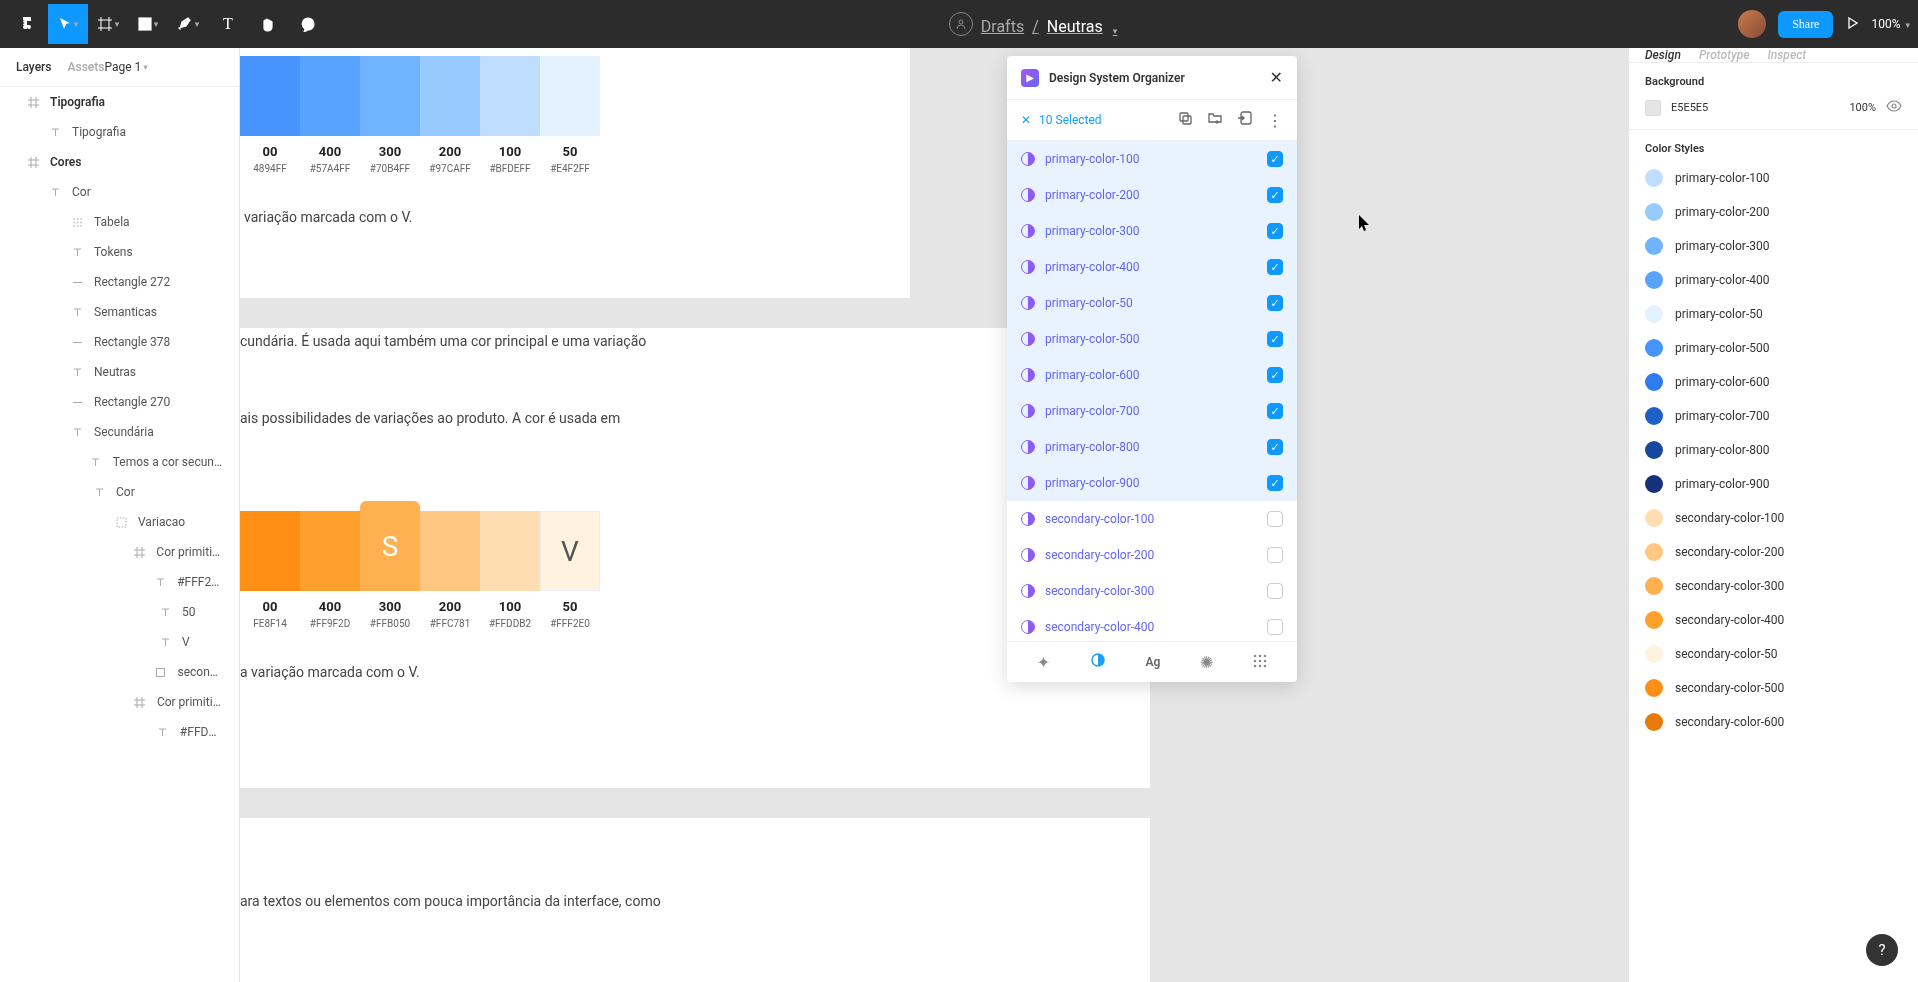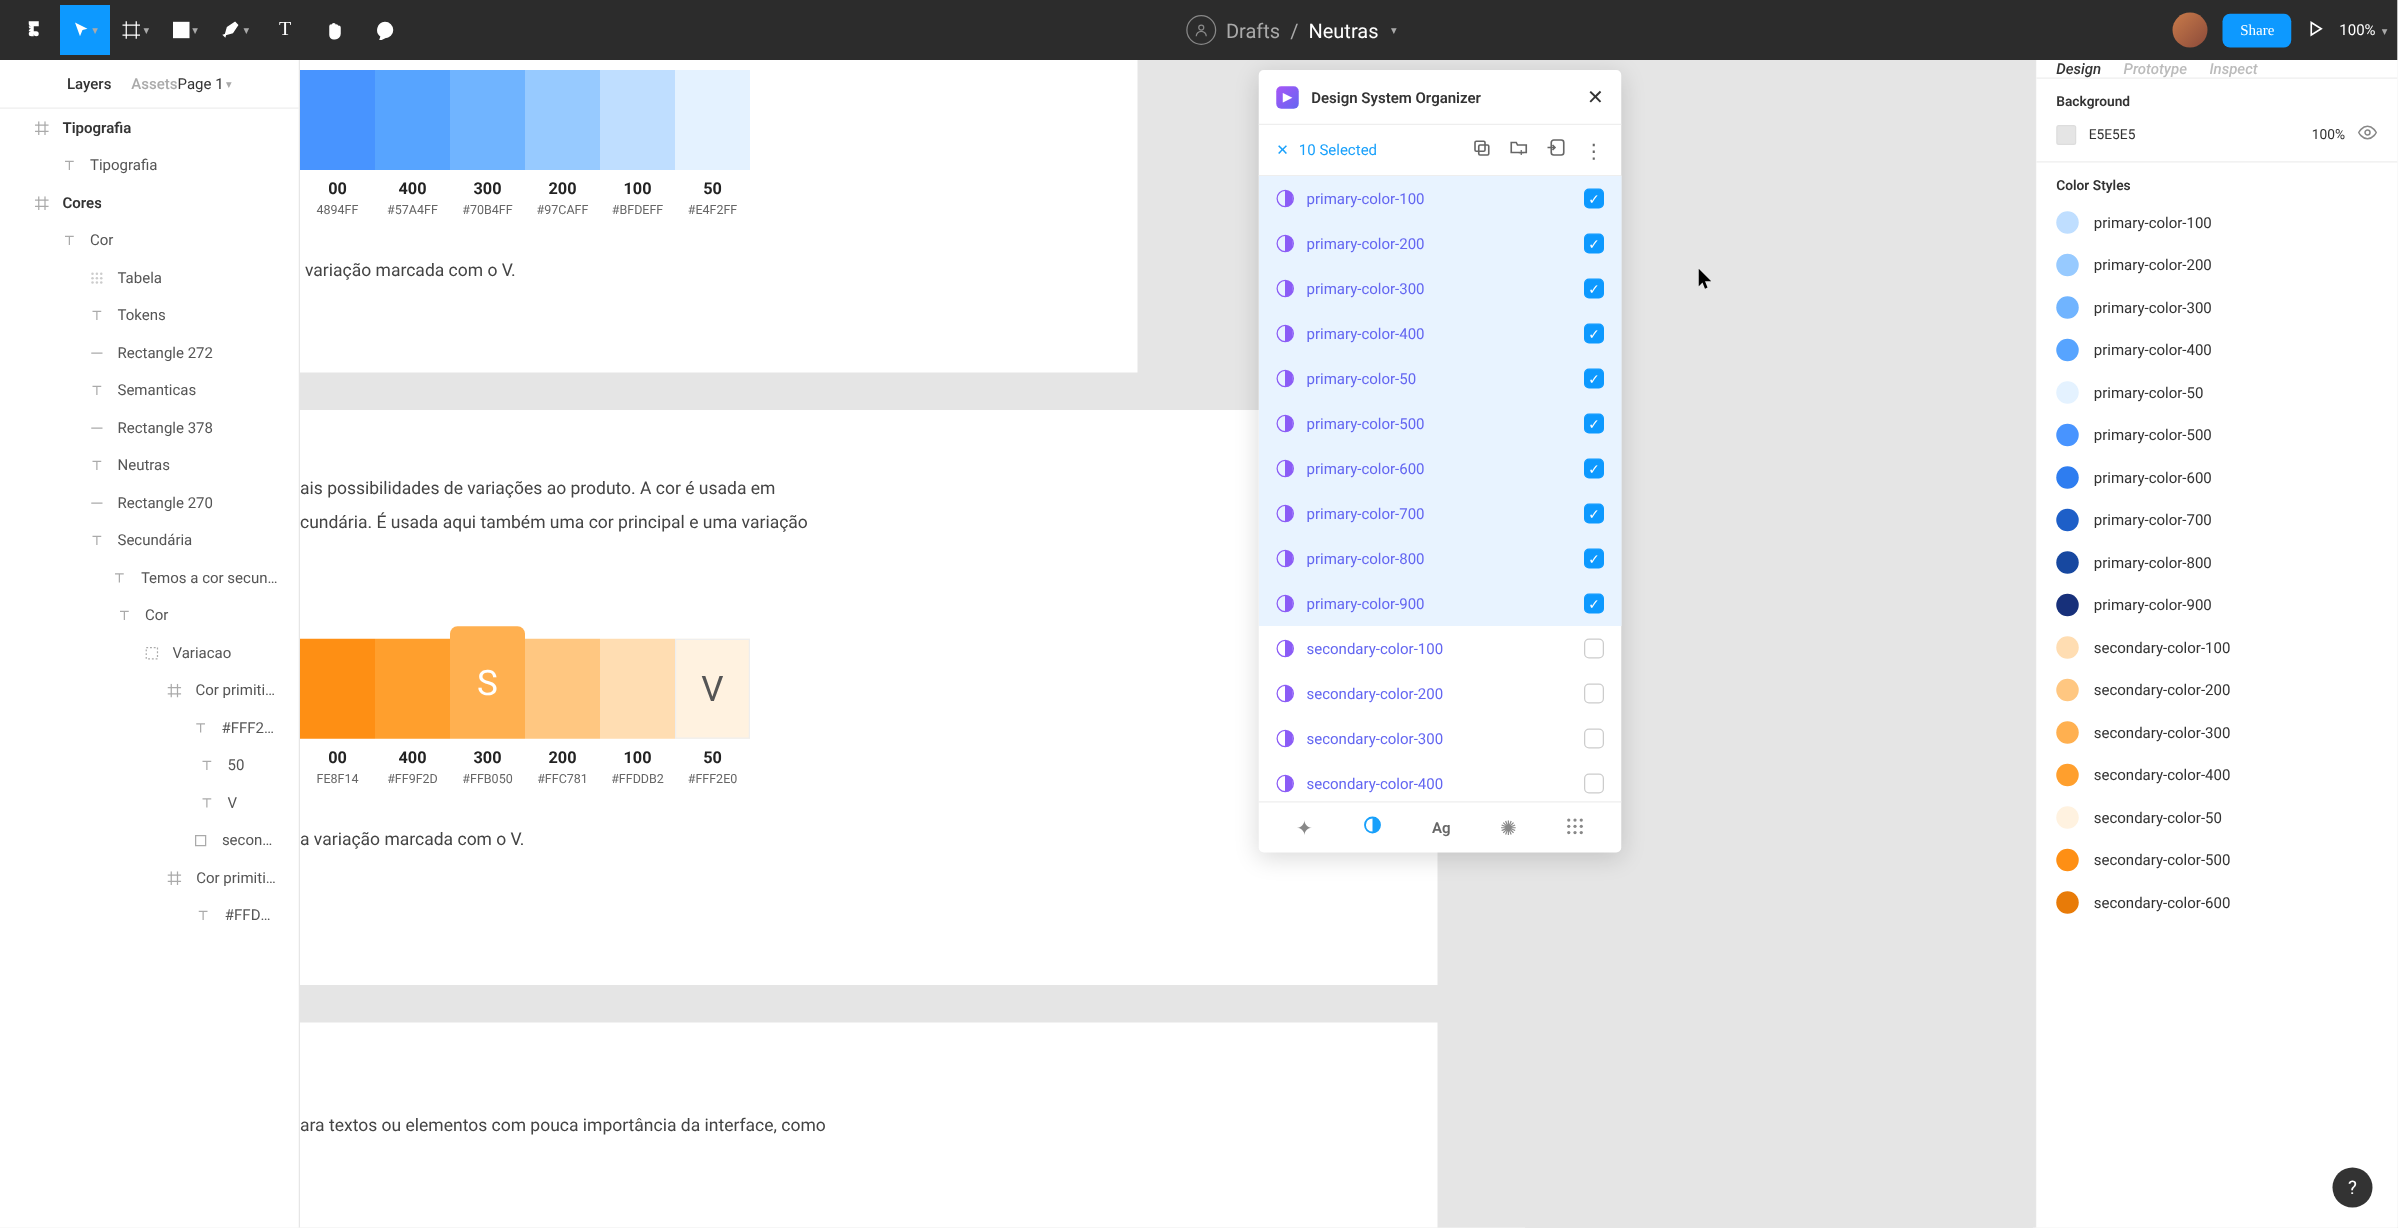--- a/index.html
+++ b/index.html
@@ -5,32 +5,32 @@
 * { margin: 0; padding: 0; box-sizing: border-box; font-family: -apple-system, BlinkMacSystemFont, "Segoe UI", Roboto, sans-serif; }
 body { background: #fff; overflow: hidden; width: 1918px; height: 982px; }
 
 
 .topbar { height: 48px; background: #2c2c2c; display: flex; align-items: center; color: #fff; padding: 0 8px; }
 .topbar-left { display: flex; align-items: center; gap: 0; }
 .tool-btn { width: 40px; height: 40px; display: flex; align-items: center; justify-content: center; cursor: pointer; color: #fff; }
 .tool-btn.active { background: #0d99ff; }
 .tool-btn svg { fill: currentColor; }
 .chev { font-size: 9px; margin-left: 2px; color: #aaa; }
-.topbar-center { flex: 1; display: flex; align-items: center; justify-content: center; gap: 8px; color: #aaa; }
+.topbar-center { flex: 1; display: flex; align-items: flex-end; justify-content: center; gap: 8px; color: #aaa; text-decoration: underline; }
 .breadcrumb-title { color: #fff; }
 .avatar-circle { width: 24px; height: 24px; border-radius: 50%; border: 1.5px solid #888; display: flex; align-items: center; justify-content: center; }
 .topbar-right { display: flex; align-items: center; gap: 12px; }
 .user-avatar { width: 28px; height: 28px; border-radius: 50%; background: linear-gradient(135deg,#c97b4a,#8b4a3a); }
 .share-btn { background: #0d99ff; color: #fff; padding: 6px 14px; border-radius: 6px; font-size: 12px; font-weight: 500; cursor: pointer; font-family: Liberation Serif, serif; }
 .play-icon-tb { color: #fff; }
 .zoom-val { font-size: 12px; color: #fff; }
 
 
 .left-panel { position: absolute; top: 48px; left: 0; width: 240px; bottom: 0; background: #fff; border-right: 1px solid #e6e6e6; overflow-y: auto; font-size: 12px; }
-.panel-tabs { display: flex; align-items: center; justify-content: center; padding: 12px 16px; border-bottom: 1px solid #eee; }
+.panel-tabs { display: flex; align-items: center; justify-content: flex-start; padding: 12px 16px; border-bottom: 1px solid #eee; }
 .panel-tabs-left { display: flex; gap: 16px; }
 .panel-tab { color: #aaa; cursor: pointer; font-size: 12px; font-weight: 500; }
 .panel-tab.active { color: #333; }
 .page-sel { color: #333; font-size: 12px; display: flex; align-items: center; gap: 0; }
 .layer-row { display: flex; align-items: center; gap: 10px; padding: 8px 16px; cursor: pointer; color: #555; }
 .layer-row .indent1 { width: 22px; }
 .layer-row .indent2 { width: 44px; }
 .layer-row .indent3 { width: 66px; }
 .layer-row .indent4 { width: 88px; }
 .layer-row .indent5 { width: 110px; }
@@ -423,22 +423,22 @@
           </div>
           <div class="swatch-meta">
             <div class="swatch-val">50</div>
             <div class="swatch-hex">#E4F2FF</div>
           </div>
         </div>
       <div class="body-text" style="margin-top:30px;padding-left:4px;">variação marcada com o V.</div>
     </div>
 
     <div class="whitecard" style="top:280px;left:-20px;width:930px;height:460px;padding-left:20px;">
+      <div class="body-text">cundária. É usada aqui também uma cor principal e uma variação</div>
       <div class="body-text" style="padding-top:50px;">ais possibilidades de variações ao produto. A cor é usada em</div>
-      <div class="body-text">cundária. É usada aqui também uma cor principal e uma variação</div>
       <div style="display:flex;margin-top:80px;" id="orange-swatches">
           <div class="swatch" style="background: rgb(254, 143, 20);"></div>
           <div class="swatch" style="background: rgb(255, 159, 45);"></div>
           <div class="swatch" style="background: rgb(255, 176, 80); height: 90px; margin-top: -10px; border-radius: 6px 6px 0px 0px;">S</div>
           <div class="swatch" style="background: rgb(255, 199, 129);"></div>
           <div class="swatch" style="background: rgb(255, 221, 178);"></div>
           <div class="swatch" style="background: rgb(255, 242, 224); border: 1px solid rgb(238, 238, 238); color: rgb(85, 85, 85);">V</div>
         </div>
       <div style="display:flex;" id="orange-meta">
           <div class="swatch-meta">

